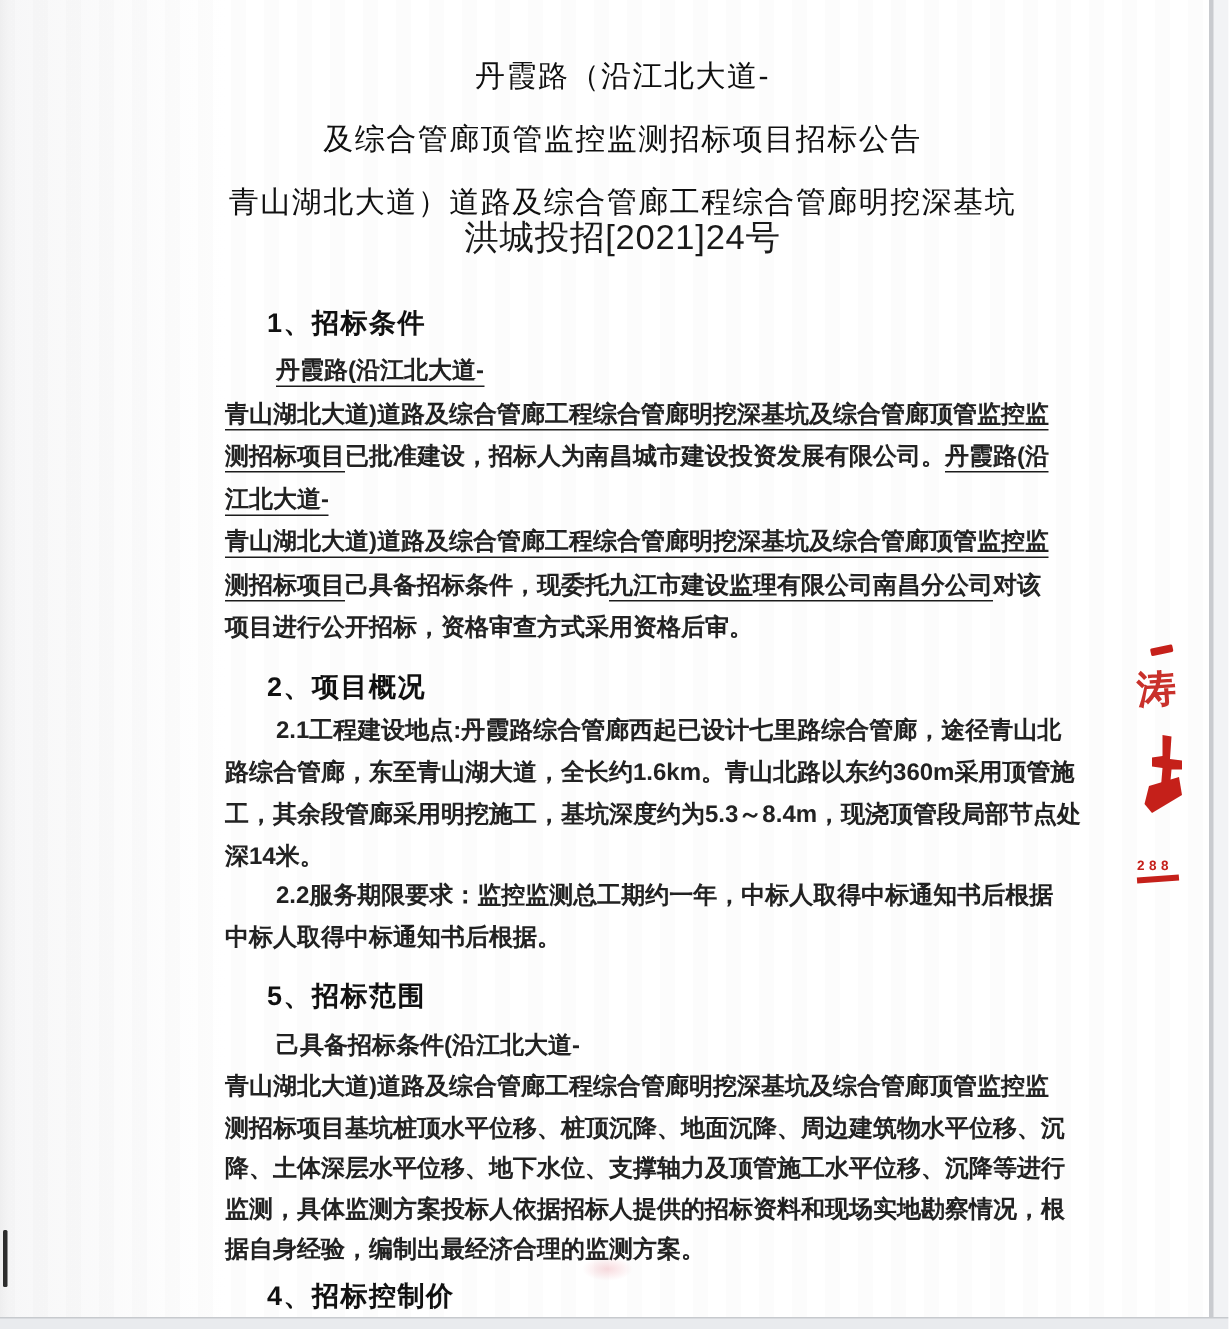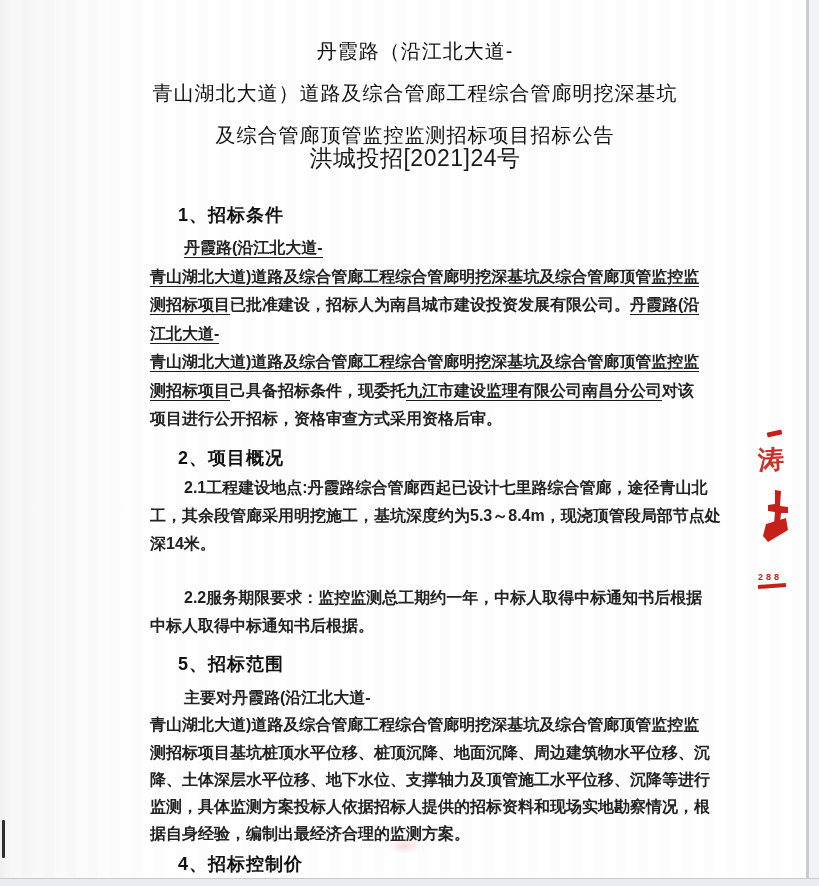--- a/index.html
+++ b/index.html
@@ -63,50 +63,51 @@
   .stamp-digits{position:absolute;left:2px;top:144px;font-size:9px;font-weight:700;letter-spacing:3px;}
   .stamp-underbar{position:absolute;left:2px;top:156px;width:28px;height:4px;background:currentColor;transform:rotate(-4deg);}
 </style>
 </head>
 <body>
 
 <div id="page">
 
   <div class="abs title-block">
     <div>丹霞路（沿江北大道-</div>
+    <div>及综合管廊顶管监控监测招标项目招标公告</div>
     <div>青山湖北大道）道路及综合管廊工程综合管廊明挖深基坑</div>
-    <div>及综合管廊顶管监控监测招标项目招标公告</div>
   </div>
   <div class="abs doc-number">洪城投招[2021]24号</div>
 
   <div class="abs heading" style="top:203px">1、招标条件</div>
   <div id="sec1-body" class="abs para" style="top:234px">
       <div class="line indent"><span class="u">丹霞路(沿江北大道-</span></div>
       <div class="line"><span class="u">青山湖北大道)道路及综合管廊工程综合管廊明挖深基坑及综合管廊顶管监控监</span></div>
       <div class="line"><span class="u">测招标项目</span><span>已批准建设，招标人为南昌城市建设投资发展有限公司。</span><span class="u">丹霞路(沿</span></div>
       <div class="line"><span class="u">江北大道-</span></div>
       <div class="line"><span class="u">青山湖北大道)道路及综合管廊工程综合管廊明挖深基坑及综合管廊顶管监控监</span></div>
       <div class="line"><span class="u">测招标项目</span><span>己具备招标条件，现委托</span><span class="u">九江市建设监理有限公司南昌分公司</span><span>对该</span></div>
       <div class="line"><span>项目进行公开招标，资格审查方式采用资格后审。</span></div>
     </div>
 
   <div class="abs heading" style="top:446px">2、项目概况</div>
   <div id="sec21-body" class="abs para" style="top:474px">
       <div class="line indent"><span>2.1工程建设地点:丹霞路综合管廊西起已设计七里路综合管廊，途径青山北</span></div>
+      <div class="line"><span>路综合管廊，东至青山湖大道，全长约1.6km。青山北路以东约360m采用顶管施</span></div>
       <div class="line"><span>工，其余段管廊采用明挖施工，基坑深度约为5.3～8.4m，现浇顶管段局部节点处</span></div>
       <div class="line"><span>深14米。</span></div>
     </div>
   <div id="sec22-body" class="abs para" style="top:584px">
       <div class="line indent"><span>2.2服务期限要求：监控监测总工期约一年，中标人取得中标通知书后根据</span></div>
       <div class="line"><span>中标人取得中标通知书后根据。</span></div>
     </div>
 
   <div class="abs heading" style="top:652px">5、招标范围</div>
   <div id="sec3-body" class="abs para" style="top:684px">
-      <div class="line indent"><span>主要对丹霞路(沿江北大道-</span></div>
+      <div class="line indent"><span>己具备招标条件(沿江北大道-</span></div>
       <div class="line"><span>青山湖北大道)道路及综合管廊工程综合管廊明挖深基坑及综合管廊顶管监控监</span></div>
       <div class="line"><span>测招标项目基坑桩顶水平位移、桩顶沉降、地面沉降、周边建筑物水平位移、沉</span></div>
       <div class="line"><span>降、土体深层水平位移、地下水位、支撑轴力及顶管施工水平位移、沉降等进行</span></div>
       <div class="line"><span>监测，具体监测方案投标人依据招标人提供的招标资料和现场实地勘察情况，根</span></div>
       <div class="line"><span>据自身经验，编制出最经济合理的监测方案。</span></div>
     </div>
 
   <div class="abs heading" style="top:852px">4、招标控制价</div>
 
   <div class="abs stamp">

